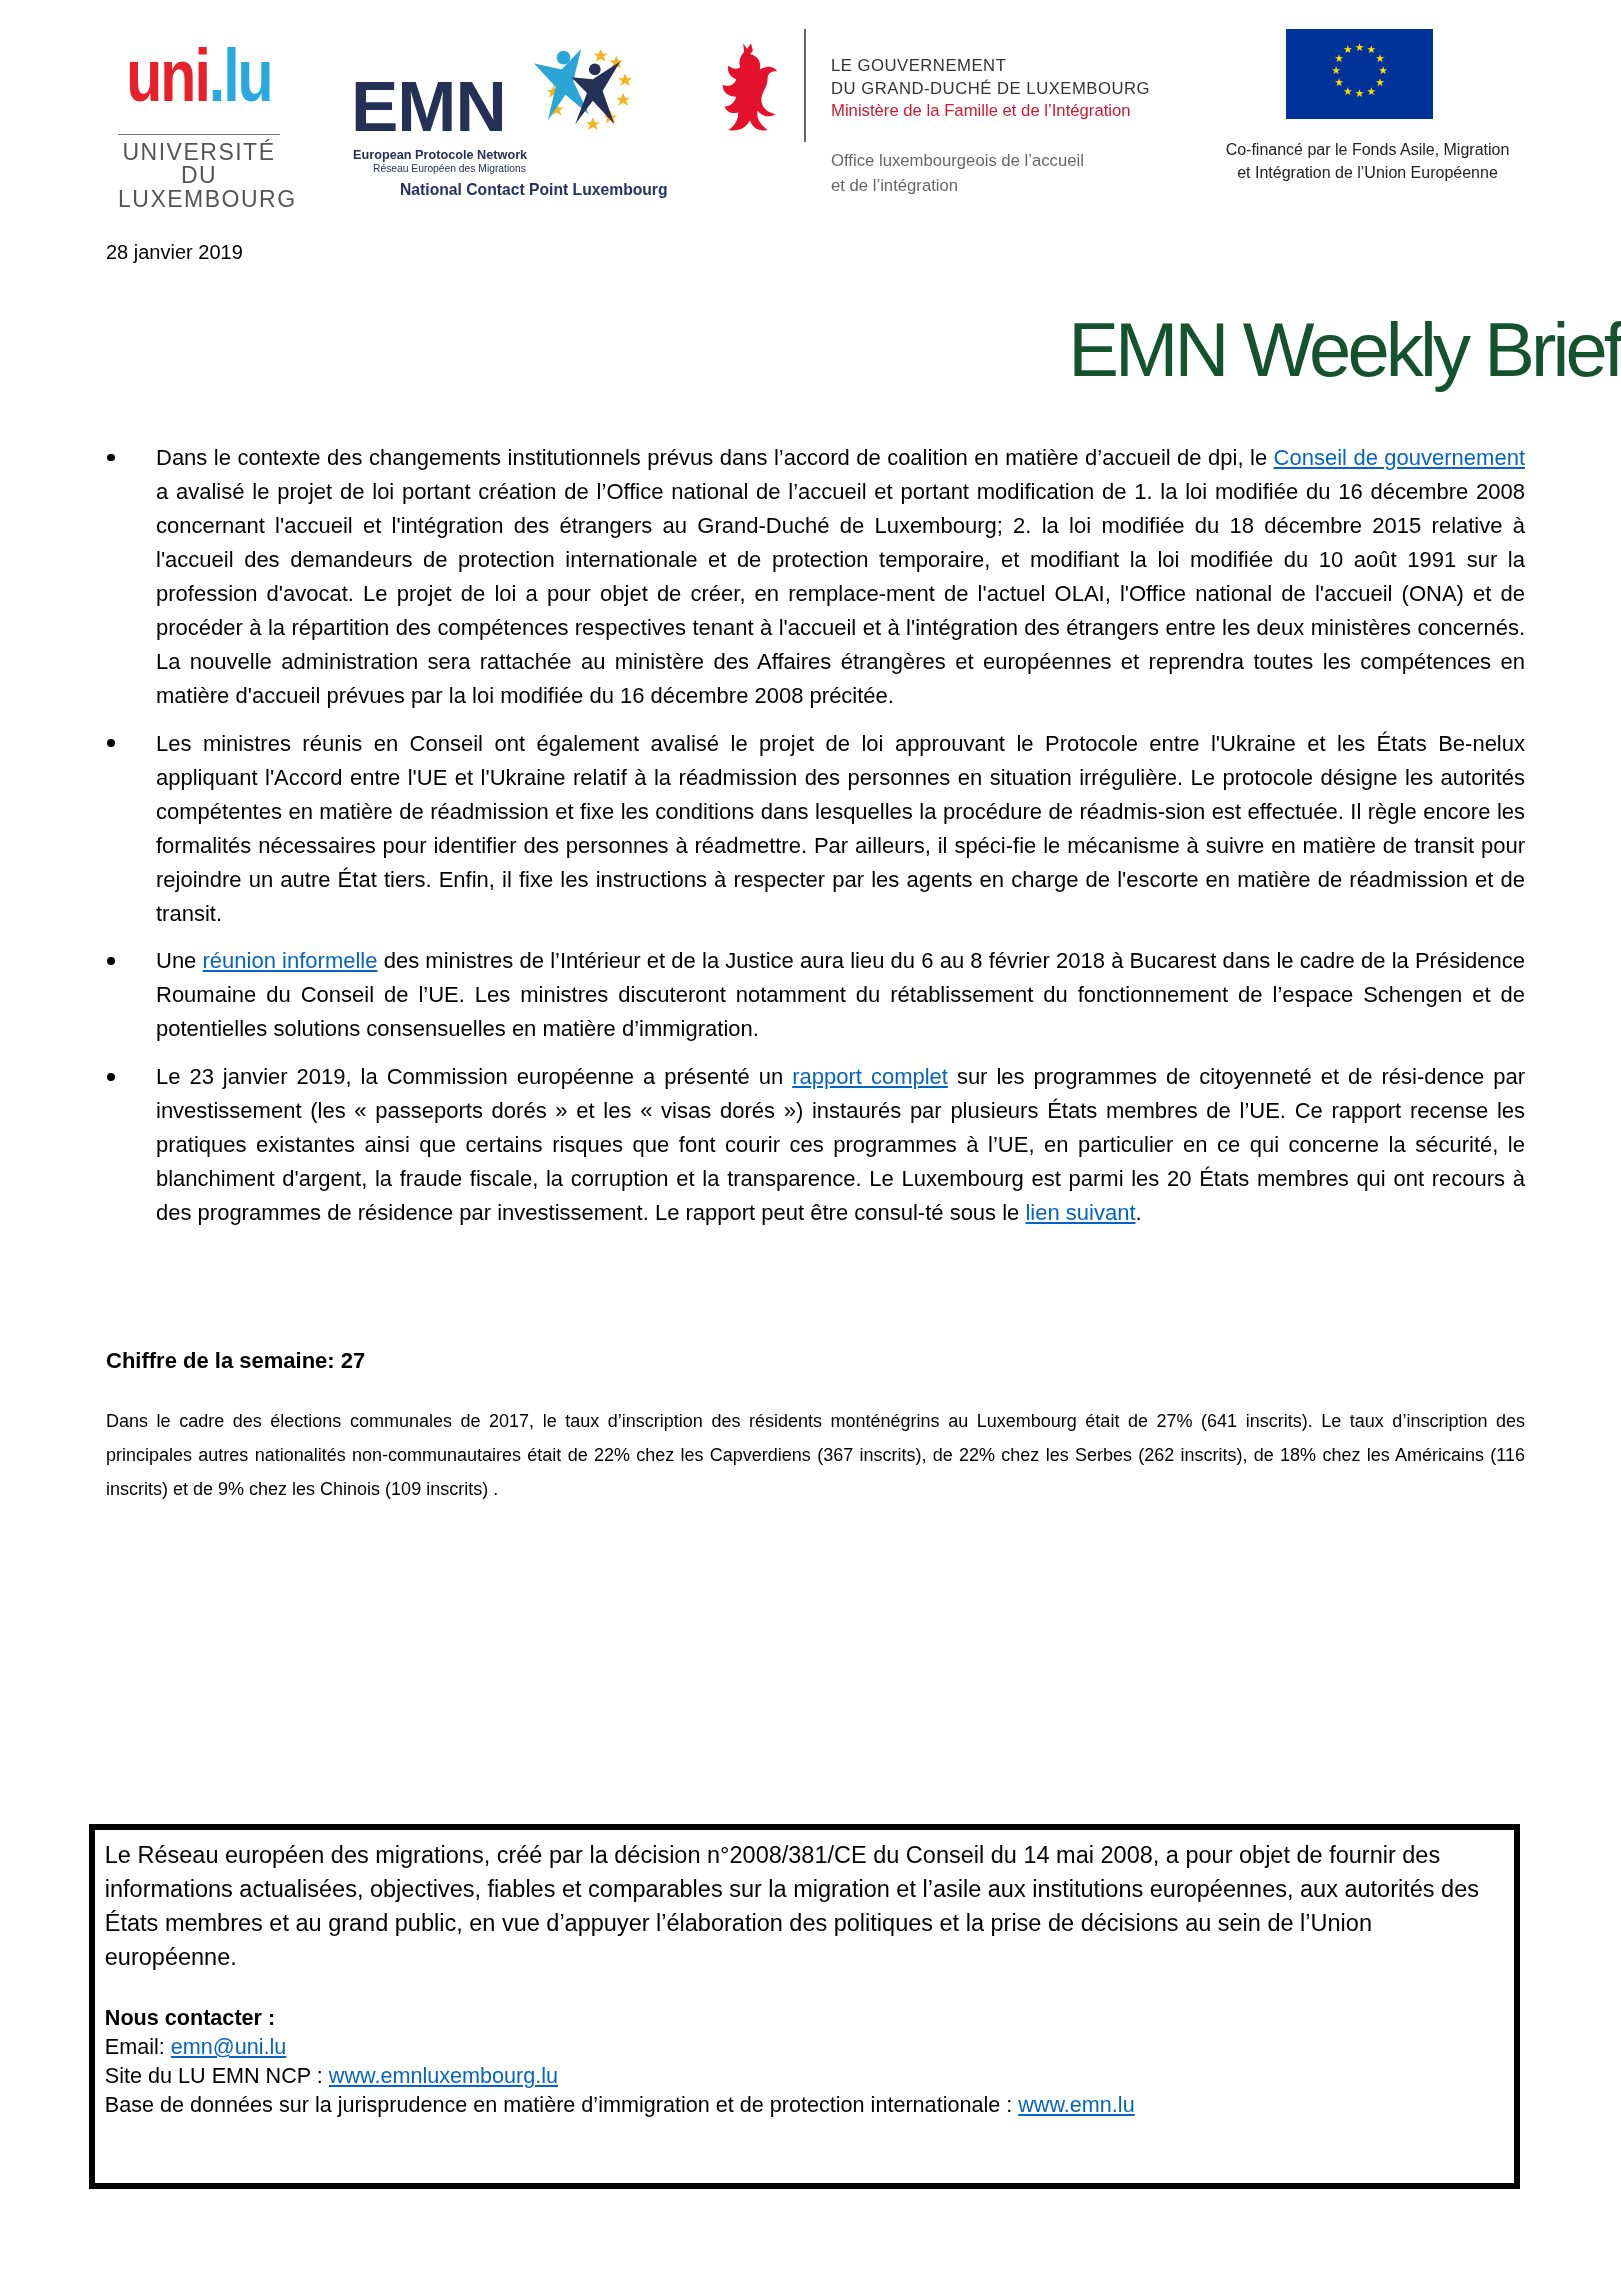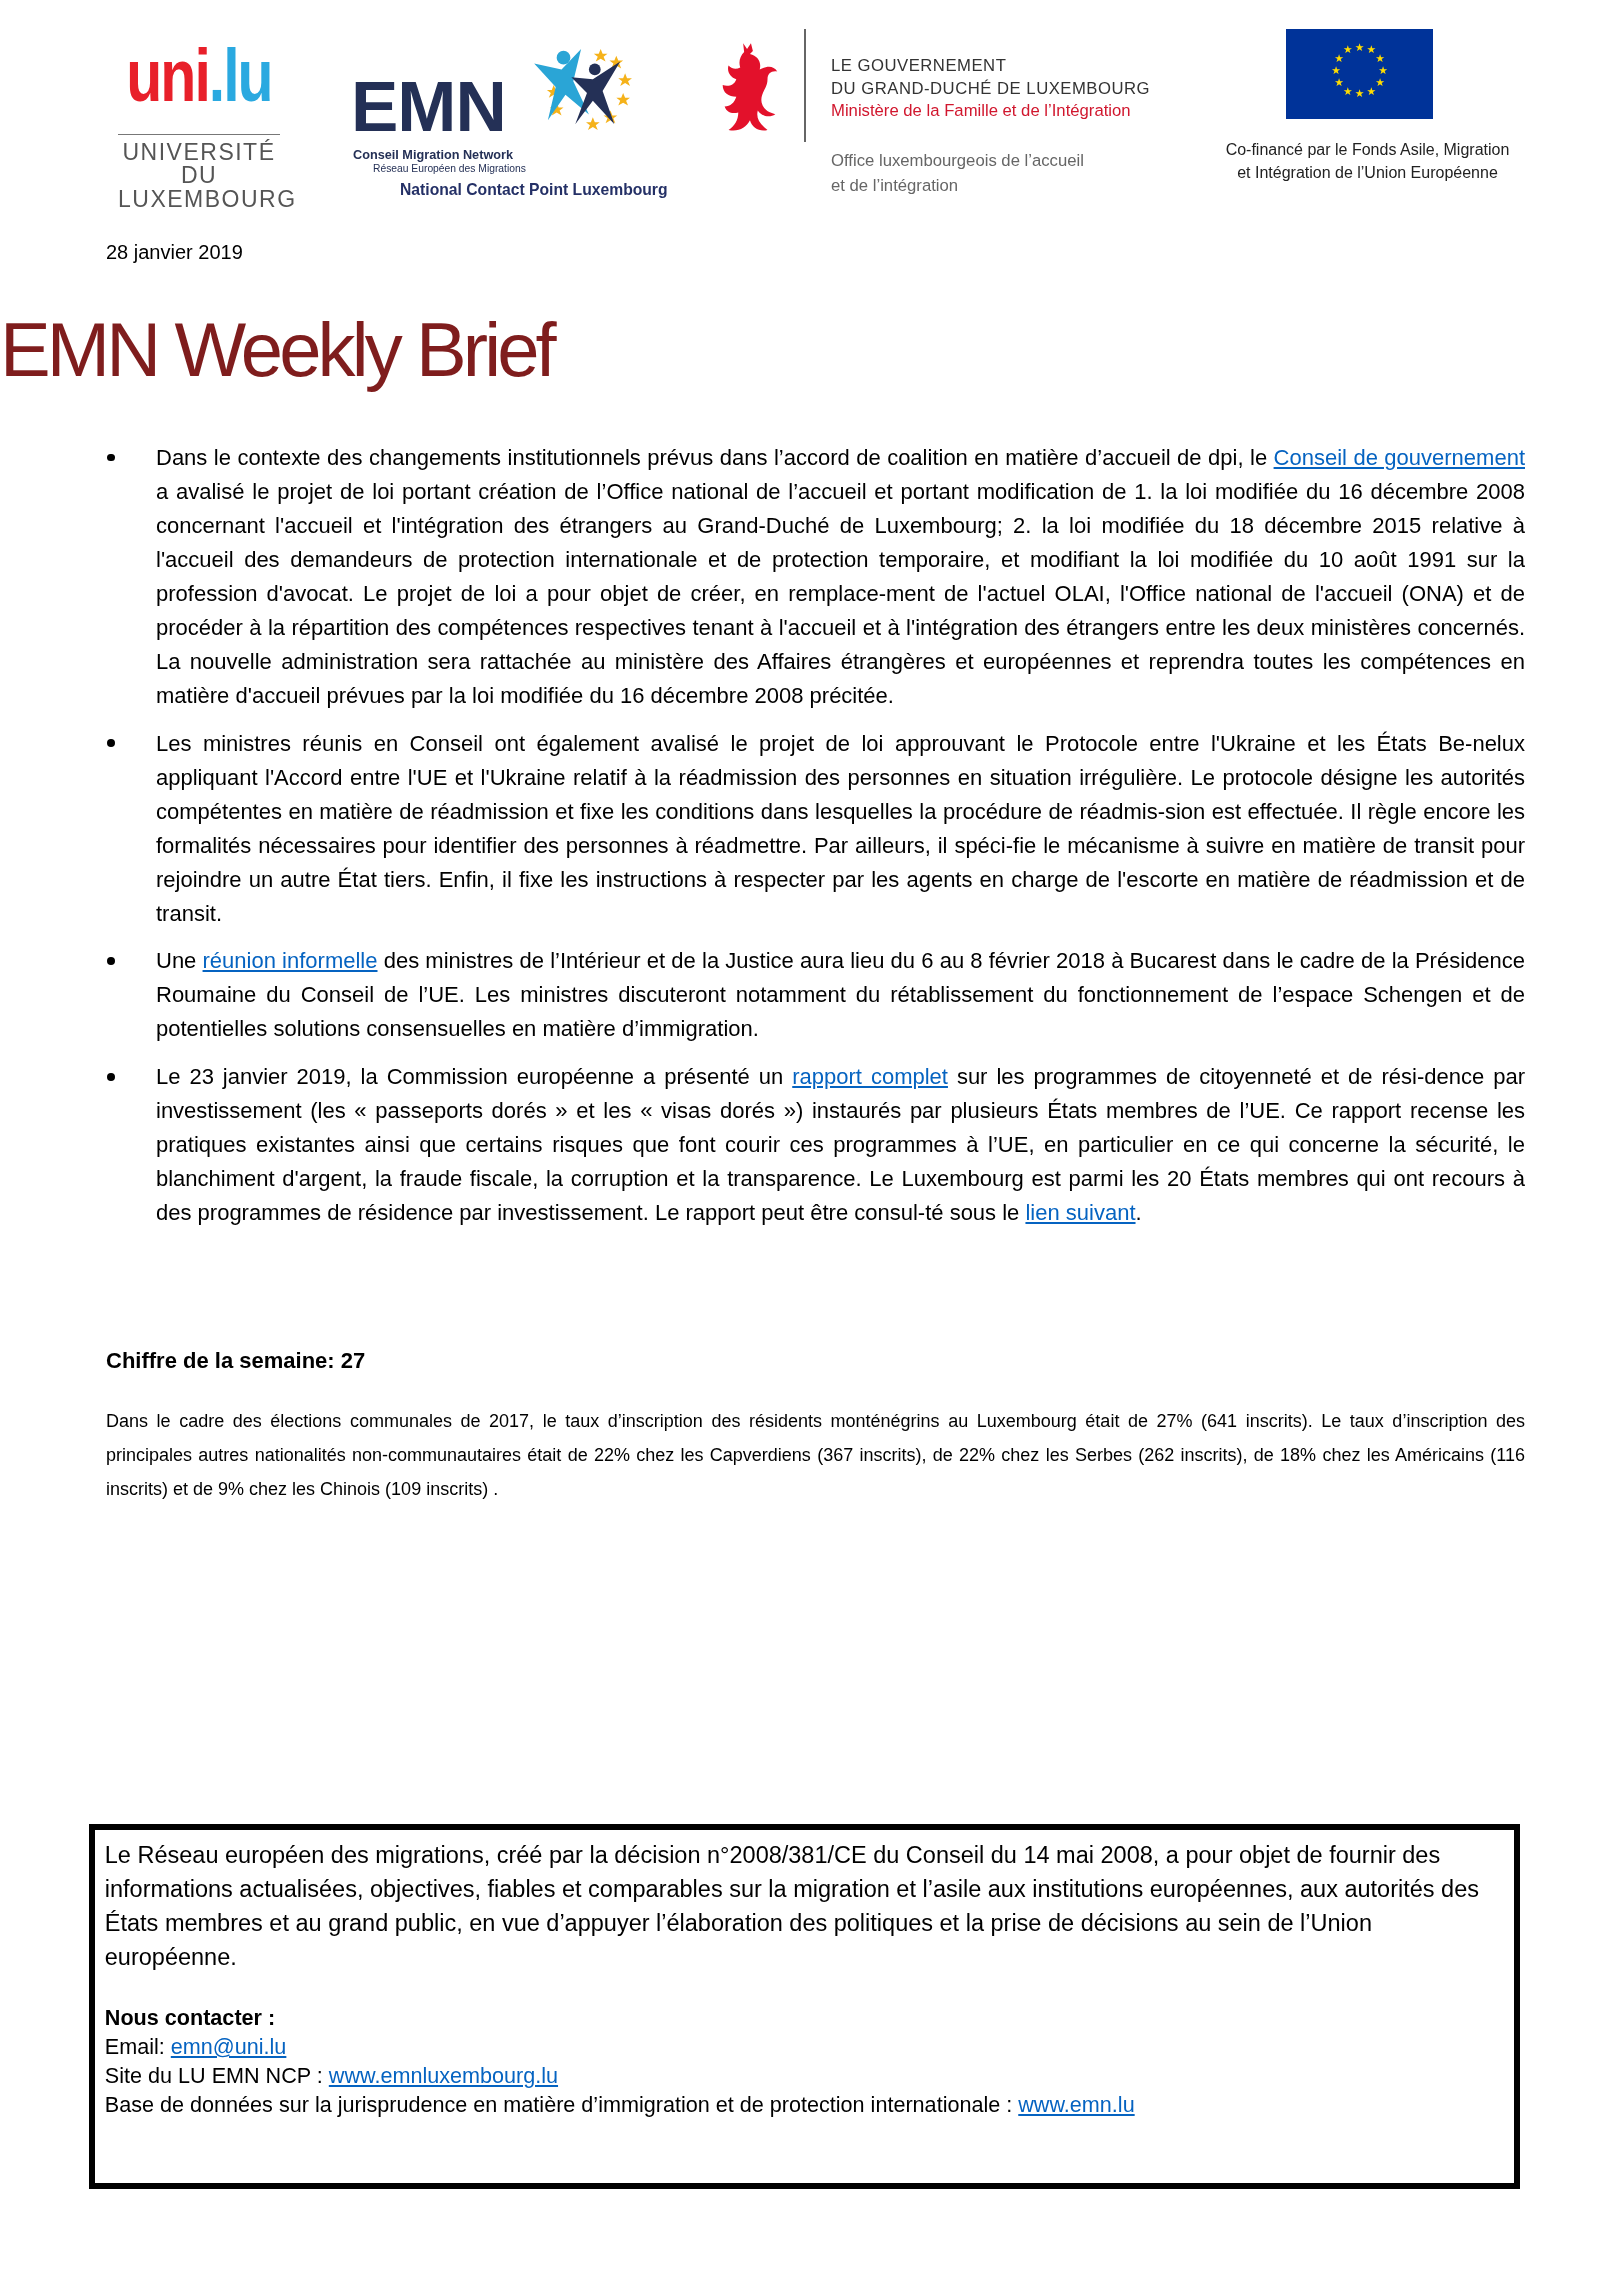--- a/index.html
+++ b/index.html
@@ -29,21 +29,21 @@
   .gov div { font-size:16.7px; line-height:22.5px; color:#333; letter-spacing:0.5px; white-space:nowrap; }
   .gov .red { color:#d1172e; letter-spacing:0; }
   .office { left:831px; top:149px; }
   .office div { font-size:16.7px; line-height:24.5px; color:#666; white-space:nowrap; }
 
   .euflag { left:1286px; top:29px; width:147px; height:90px; background:#003399; }
   .cofin { left:1200px; top:139px; width:335px; text-align:center; }
   .cofin div { font-size:16px; line-height:22.5px; color:#222; white-space:nowrap; }
 
   .date { position:absolute; left:106px; top:241px; font-size:20px; }
-  .title { position:absolute; left:0; width:1621px; top:306px; text-align:left; font-size:76px; color:#7f1d1d; letter-spacing:-3.9px; line-height:88px; }
+  .title { position:absolute; left:0; width:1621px; top:306px; text-align:right; font-size:76px; color:#14532d; letter-spacing:-3.9px; line-height:88px; }
 
   .bullets { position:absolute; left:106px; top:441px; width:1419px; }
   .bullet { position:relative; padding-left:50px; font-size:22px; line-height:34px; text-align:justify; margin-bottom:13.7px; }
   .bullet .dot { position:absolute; left:0; top:0; width:9.8px; }
   .bullet .dot::before { content:""; position:absolute; left:1px; top:12.7px; width:7.8px; height:7.8px; border-radius:50%; background:#000; }
 
   .chiffre-title { position:absolute; left:106px; top:1348px; font-size:22px; font-weight:bold; }
   .chiffre-text { position:absolute; left:106px; top:1404px; width:1419px; font-size:18px; line-height:34px; text-align:justify; }
 
   .infobox { position:absolute; left:89px; top:1824px; width:1419px; height:353px; border:6.9px solid #000; }
@@ -73,21 +73,21 @@
       <polygon points="80,68 82,73 87,73 83,76 85,81 80,78 75,81 77,76 73,73 78,73"></polygon>
       <polygon points="62,75 64,80 69,80 65,83 67,88 62,85 57,88 59,83 55,80 60,80"></polygon>
       <polygon points="22,42 24,47 29,47 25,50 27,55 22,52 17,55 19,50 15,47 20,47"></polygon>
       <polygon points="25,60 27,65 32,65 28,68 30,73 25,70 20,73 22,68 18,65 23,65"></polygon>
     </g>
     <circle cx="32" cy="14" r="7" fill="#2aa5d6"></circle>
     <polygon points="2,20 30,26 50,5 42,38 58,72 34,52 16,78 24,44" fill="#2aa5d6"></polygon>
     <circle cx="64" cy="26" r="6" fill="#243056"></circle>
     <polygon points="40,34 62,36 90,18 72,48 84,82 62,58 44,82 56,50" fill="#243056"></polygon>
   </svg>
-  <div class="l1">Conseil Migration Network</div>
+  <div class="l1">European Protocole Network</div>
   <div class="l2">Réseau Européen des Migrations</div>
   <div class="l3">National Contact Point Luxembourg</div>
 </div>
 
 <svg class="logo lion" viewBox="0 0 80 100">
   <path fill="#e3112b" d="M34 4 l4 6 l4 -6 l2 8 l-3 3 c8 2 12 8 10 16 c8 -4 14 -4 18 2 c-6 -1 -10 2 -10 8 c0 10 -8 14 -6 24 c2 8 8 10 14 12 c-6 4 -14 2 -18 -4 c-2 8 2 14 10 20 c-8 2 -16 -2 -18 -10 c-4 8 -12 12 -22 10 c6 -4 10 -10 10 -18 c-6 2 -12 0 -14 -6 c6 0 10 -4 12 -10 c-8 0 -14 -4 -14 -12 c6 2 12 0 14 -6 c-6 -2 -10 -8 -8 -14 c4 4 8 4 12 2 c-2 -6 0 -12 4 -16 z"></path>
 </svg>
 <div class="gsep"></div>
 <div class="logo gov">
   <div>LE GOUVERNEMENT</div>

